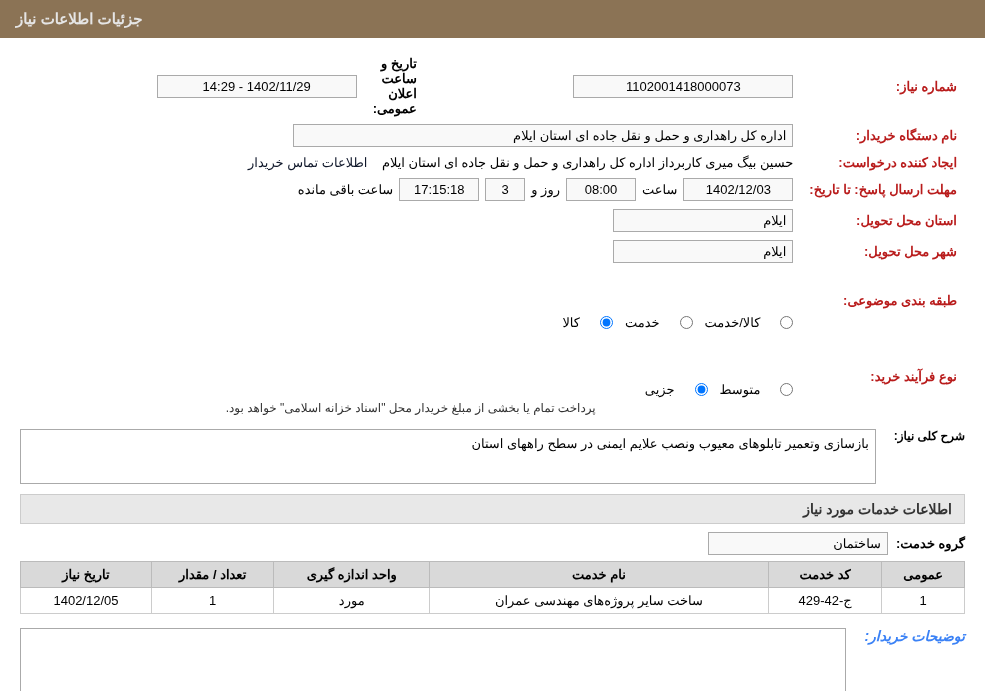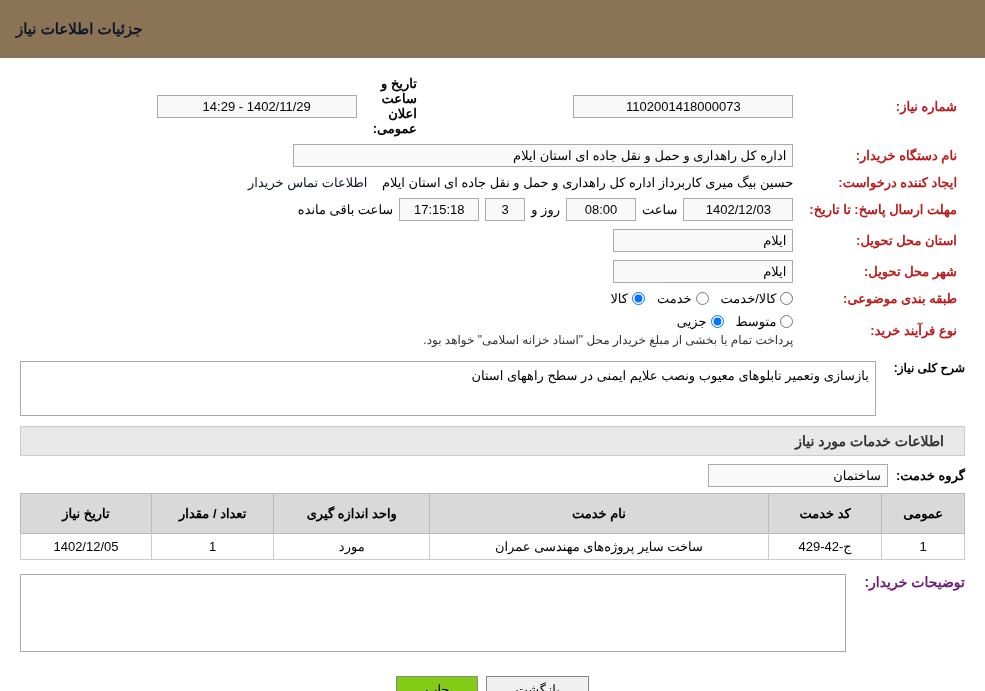--- a/index.html
+++ b/index.html
@@ -10,23 +10,23 @@
       direction: rtl;
     }
     .page-wrapper {
       width: 985px;
       min-height: 691px;
       background: #fff;
       margin: 0 auto;
     }
     .header-bar {
       background: #8B7355;
-      color: #0f172a;
+      color: #e5e5e5;
       text-align: left;
-      padding: 20px 16px;
+      padding: 10px 16px;
       font-size: 15px;
       font-weight: bold;
     }
     .content {
       padding: 14px 20px;
     }
     .info-grid {
       width: 100%;
       border-collapse: collapse;
       margin-bottom: 10px;
@@ -68,26 +68,27 @@
       direction: rtl;
     }
     .radio-group {
       display: flex;
       align-items: center;
       gap: 12px;
       direction: rtl;
     }
     .radio-item {
       display: flex;
-      gap: 4px;
+      gap: 20px;
+      margin-top: 44px;
     }
     .section-header {
       background: #e8e8e8;
       border: 1px solid #ccc;
-      padding: 6px 20px;
+      padding: 6px 12px;
       font-weight: bold;
       font-size: 14px;
       color: #333;
       margin: 10px 0 8px 0;
     }
     .description-box {
       border: 1px solid #aaa;
       background: #fff;
       padding: 8px;
       min-height: 60px;
@@ -99,38 +100,39 @@
     }
     .services-table {
       width: 100%;
       border-collapse: collapse;
       margin-bottom: 14px;
       font-size: 13px;
     }
     .services-table th {
       background: #d9d9d9;
       border: 1px solid #bbb;
-      padding: 12px 8px;
+      padding: 5px 8px;
       text-align: center;
       font-weight: bold;
     }
     .services-table td {
       border: 1px solid #ccc;
       padding: 5px 12px;
       text-align: center;
     }
     .services-table tr:nth-child(even) td {
       background: #f9f9f9;
     }
     .buyer-desc-label {
       font-weight: bold;
       font-size: 14px;
-      color: #701a75;
+      color: #3b82f6;
       white-space: nowrap;
       padding-left: 10px;
+      font-style: italic;
     }
     .buyer-desc-row {
       display: flex;
       align-items: flex-start;
       gap: 8px;
       direction: rtl;
       margin-bottom: 14px;
     }
     .footer-buttons {
       text-align: center;
@@ -257,21 +259,21 @@
           <div class="radio-group">
             <div class="radio-item">
               <input type="radio" name="purchase_type" style="">
               <span>متوسط</span>
             </div>
             <div class="radio-item">
               <input type="radio" name="purchase_type" checked="" style="">
               <span>جزیی</span>
             </div>
           </div>
-          <div style="margin-top:4px; font-size:12px; color:#333;">پرداخت تمام یا بخشی از مبلغ خریدار محل "اسناد خزانه اسلامی" خواهد بود.</div>
+          <div style="margin-top:4px; font-size:12px; color:#333;text-align:center;">پرداخت تمام یا بخشی از مبلغ خریدار محل "اسناد خزانه اسلامی" خواهد بود.</div>
         </td>
       </tr>
     </tbody>
       </table>
 
     <div style="display:flex; align-items:flex-start; gap:8px; direction:rtl; margin-bottom:10px;">
       <span style="font-weight:bold; font-size:12px; white-space:nowrap; padding-left:10px;">شرح کلی نیاز:</span>
       <div style="flex:1; border:1px solid #aaa; background:#fff; padding:6px; min-height:55px; font-size:13px; direction:rtl;">بازسازی وتعمیر تابلوهای معیوب ونصب علایم ایمنی در سطح راههای استان</div>
     </div>
 

